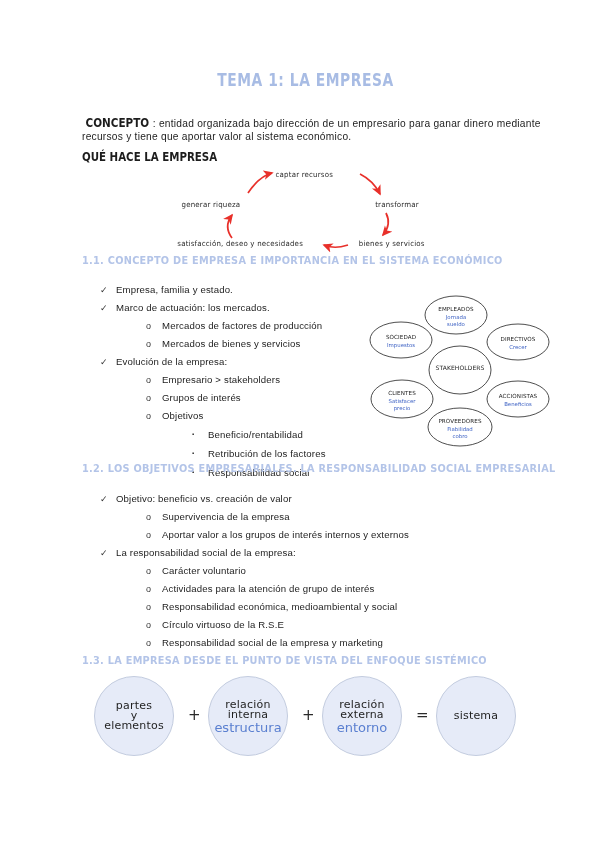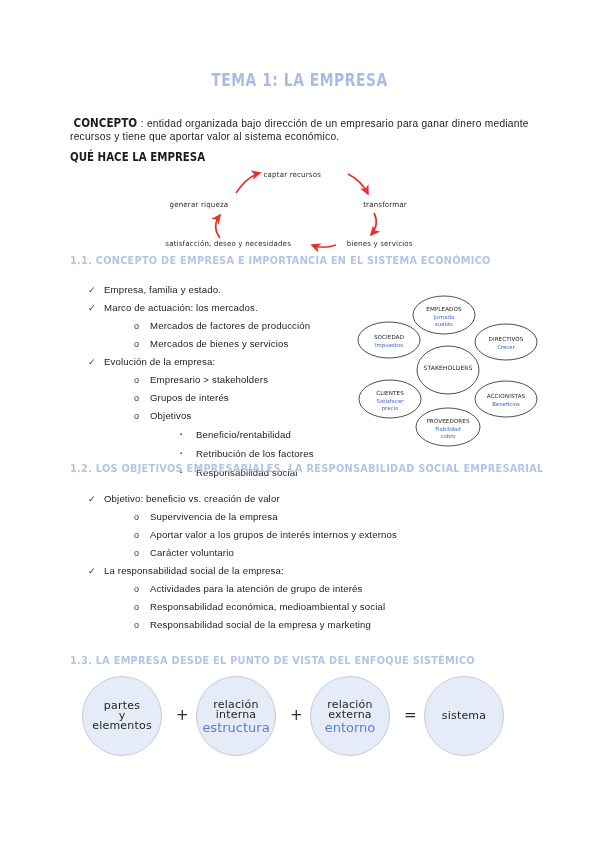--- a/index.html
+++ b/index.html
@@ -12,20 +12,21 @@
     height: 848px;
     position: relative;
     font-family: "Liberation Sans", sans-serif;
     color: #1a1a1a;
     overflow: hidden;
   }
   .page {
     position: absolute;
     inset: 0;
     padding: 0;
+    margin-left: 12px;
   }
 
   
   .doc-title {
     position: absolute;
     left: 0; right: 0;
     top: 70px;
     text-align: center;
     font-family: "DejaVu Sans", sans-serif;
     font-weight: bold;
@@ -315,24 +316,25 @@
       <span class="st-name">SOCIEDAD</span>
       <span class="st-sub">Impuestos</span>
     </div>
   </div>
 
   <div class="sec-head" id="sec12">1.2. LOS OBJETIVOS EMPRESARIALES. LA RESPONSABILIDAD SOCIAL EMPRESARIAL</div>
   <div class="list" id="list12">
       <span class="li lvl1"><span class="bullet bullet-check">✓</span><span>Objetivo: beneficio vs. creación de valor</span></span>
       <span class="li lvl2"><span class="bullet bullet-circle">o</span><span>Supervivencia de la empresa</span></span>
       <span class="li lvl2"><span class="bullet bullet-circle">o</span><span>Aportar valor a los grupos de interés internos y externos</span></span>
+      <span class="li lvl1"><span class="bullet bullet-check">✓</span><span>La responsabilidad social de la empresa:</span></span>
       <span class="li lvl2"><span class="bullet bullet-circle">o</span><span>Carácter voluntario</span></span>
-      <span class="li lvl1"><span class="bullet bullet-check">✓</span><span>La responsabilidad social de la empresa:</span></span>
       <span class="li lvl2"><span class="bullet bullet-circle">o</span><span>Actividades para la atención de grupo de interés</span></span>
       <span class="li lvl2"><span class="bullet bullet-circle">o</span><span>Responsabilidad económica, medioambiental y social</span></span>
+      <span class="li lvl2"><span class="bullet bullet-circle">o</span><span>Círculo virtuoso de la R.S.E</span></span>
       <span class="li lvl2"><span class="bullet bullet-circle">o</span><span>Responsabilidad social de la empresa y marketing</span></span>
     </div>
 
   <div class="sec-head" id="sec13">1.3. LA EMPRESA DESDE EL PUNTO DE VISTA DEL ENFOQUE SISTÉMICO</div>
 
   <div class="systemic">
     <div class="sys-circle" id="sysc1">
       <span class="sys-line">partes</span>
       <span class="sys-line">y</span>
       <span class="sys-line">elementos</span>

